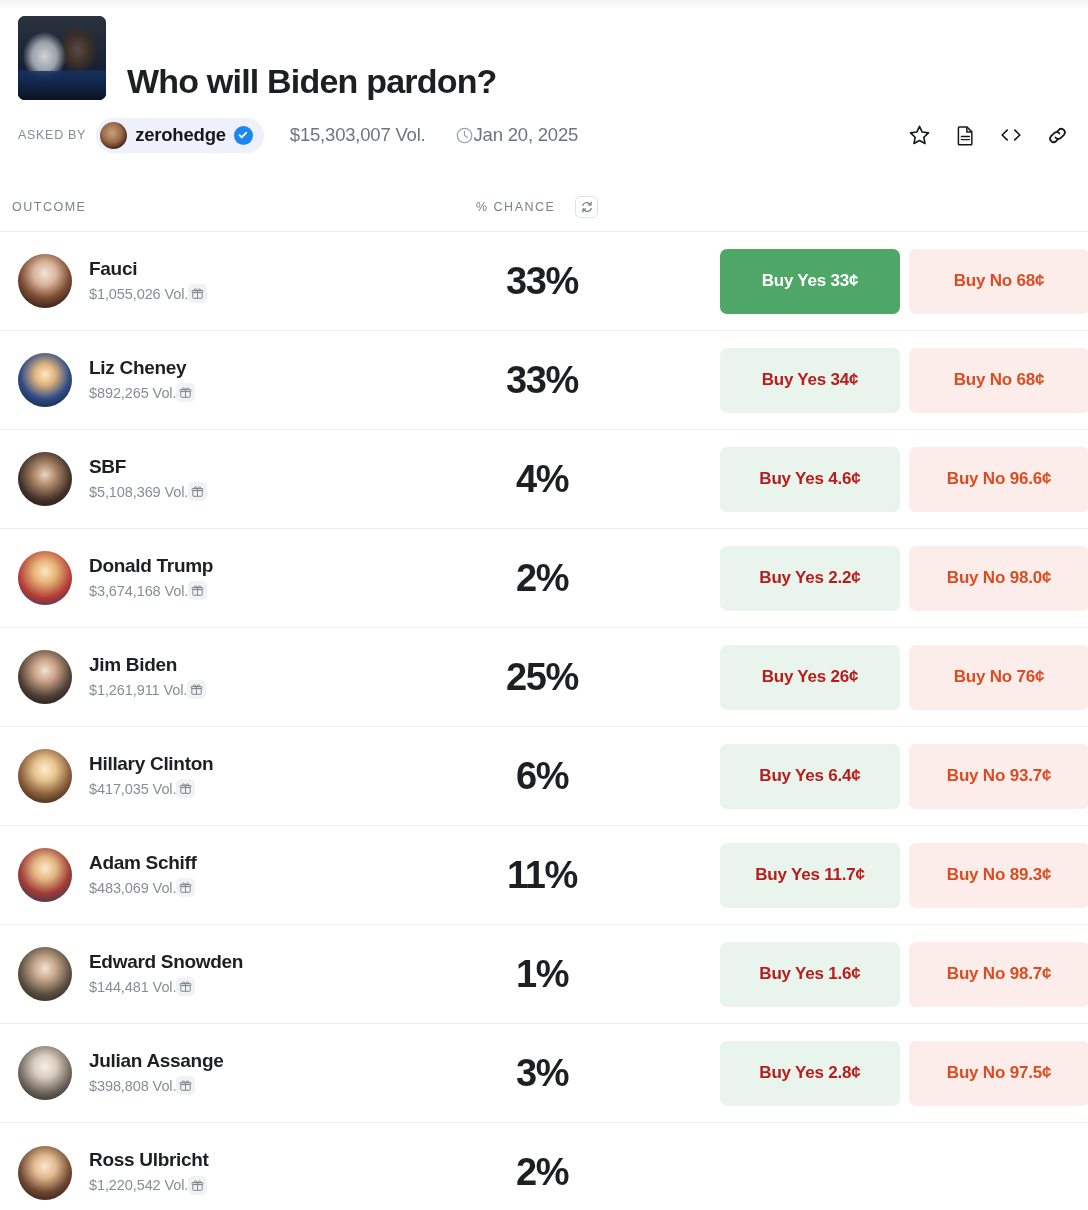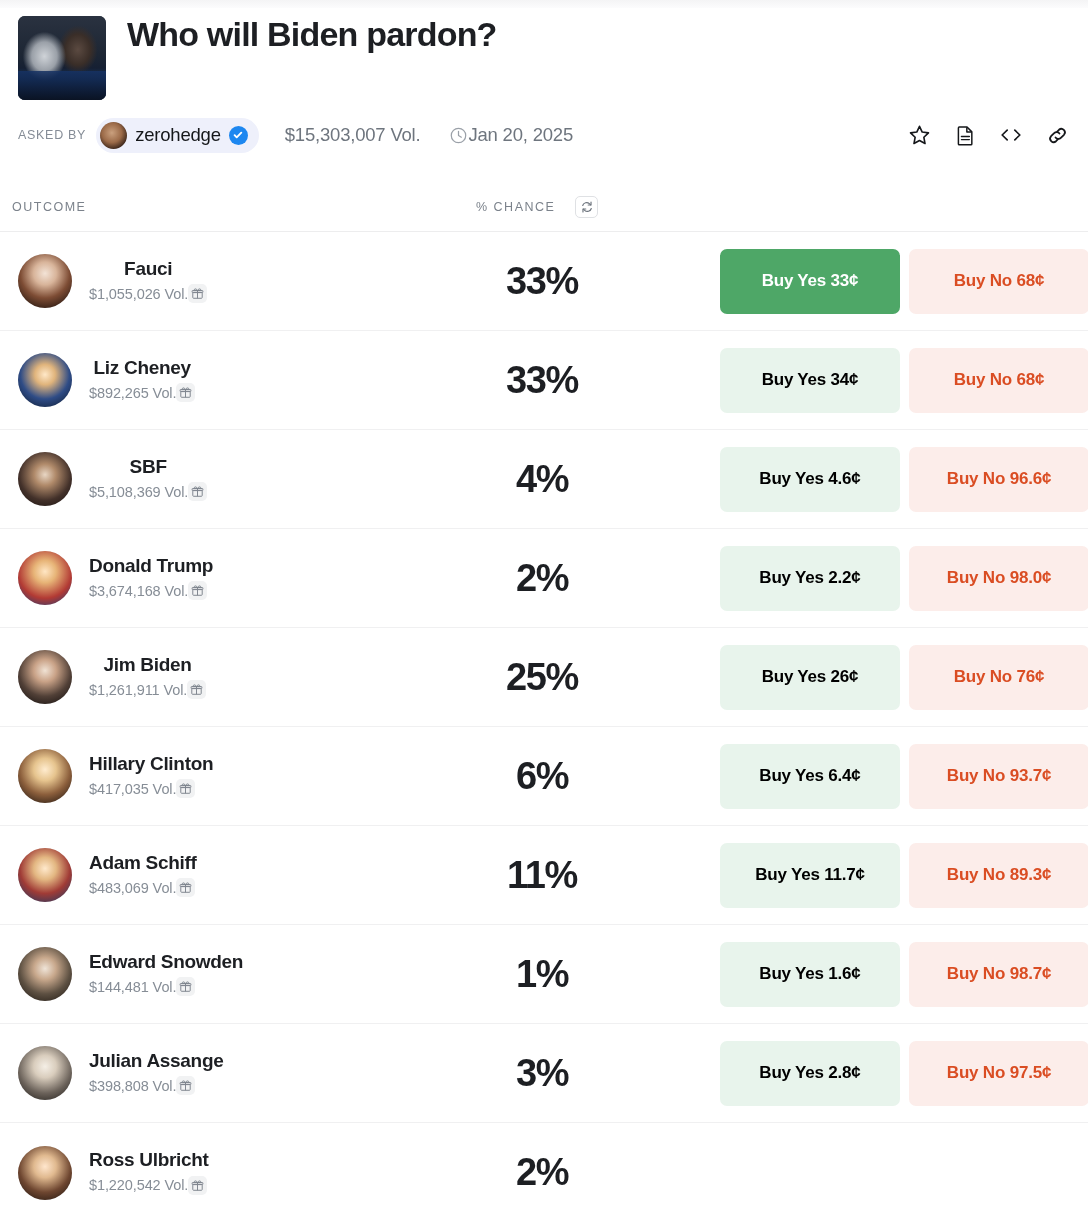--- a/index.html
+++ b/index.html
@@ -27,21 +27,21 @@
 
   
   .header {
     position: absolute;
     top: 0; left: 0;
     width: 1088px;
     padding: 16px 18px 0 18px;
   }
   .title-row {
     display: flex;
-    align-items: flex-start;
+    align-items: flex-end;
     gap: 21px;
     height: 84px;
   }
   .market-thumb {
     width: 88px; height: 84px;
     border-radius: 7px;
     flex: 0 0 auto;
     overflow: hidden;
     position: relative;
     background: #1b2430;
@@ -92,21 +92,21 @@
   }
   .author-avatar {
     width: 27px; height: 27px;
     border-radius: 50%;
     background: radial-gradient(circle at 44% 40%, #caa07e 0%, #9b6a48 44%, #321f16 78%, #120c09 100%);
     flex: 0 0 auto;
   }
   .author-name {
     font-size: 18.5px;
     color: #15171a;
-    font-weight: 400;
+    font-weight: 700;
     letter-spacing: -0.2px;
     text-align: center;
   }
   .verified {
     width: 19px; height: 19px;
     border-radius: 50%;
     background: #1d87f0;
     display: inline-flex;
     align-items: center;
     justify-content: center;
@@ -223,21 +223,20 @@
     position: absolute; inset: 0;
     display: block;
   }
   .outcome-text { display: flex; flex-direction: column; gap: 5px; }
   .outcome-name {
     font-size: 19px;
     font-weight: 700;
     color: #1d1f23;
     letter-spacing: -0.3px;
     line-height: 1.1;
-    text-align: center;
   }
   .outcome-sub {
     display: flex;
     align-items: center;
     gap: 0;
   }
   .outcome-vol {
     font-size: 14.5px;
     color: #868d96;
     letter-spacing: -0.1px;
@@ -277,21 +276,21 @@
     border-radius: 7px;
     font-size: 17px;
     font-weight: 700;
     letter-spacing: -0.2px;
     cursor: pointer;
     font-family: "Liberation Sans", sans-serif;
     display: inline-flex;
     align-items: center;
     justify-content: center;
   }
-  .buy-yes { background: #e8f4ec; color: #000000; }
+  .buy-yes { background: #e8f4ec; color: #b91c1c; }
   .buy-yes.active { background: #4ea767; color: #ffffff; }
   .buy-no  { background: #fcedea; color: #da4d23; }
 </style>
 </head>
 <body>
 
 <div class="page">
 
   <div class="topband"></div>
 

